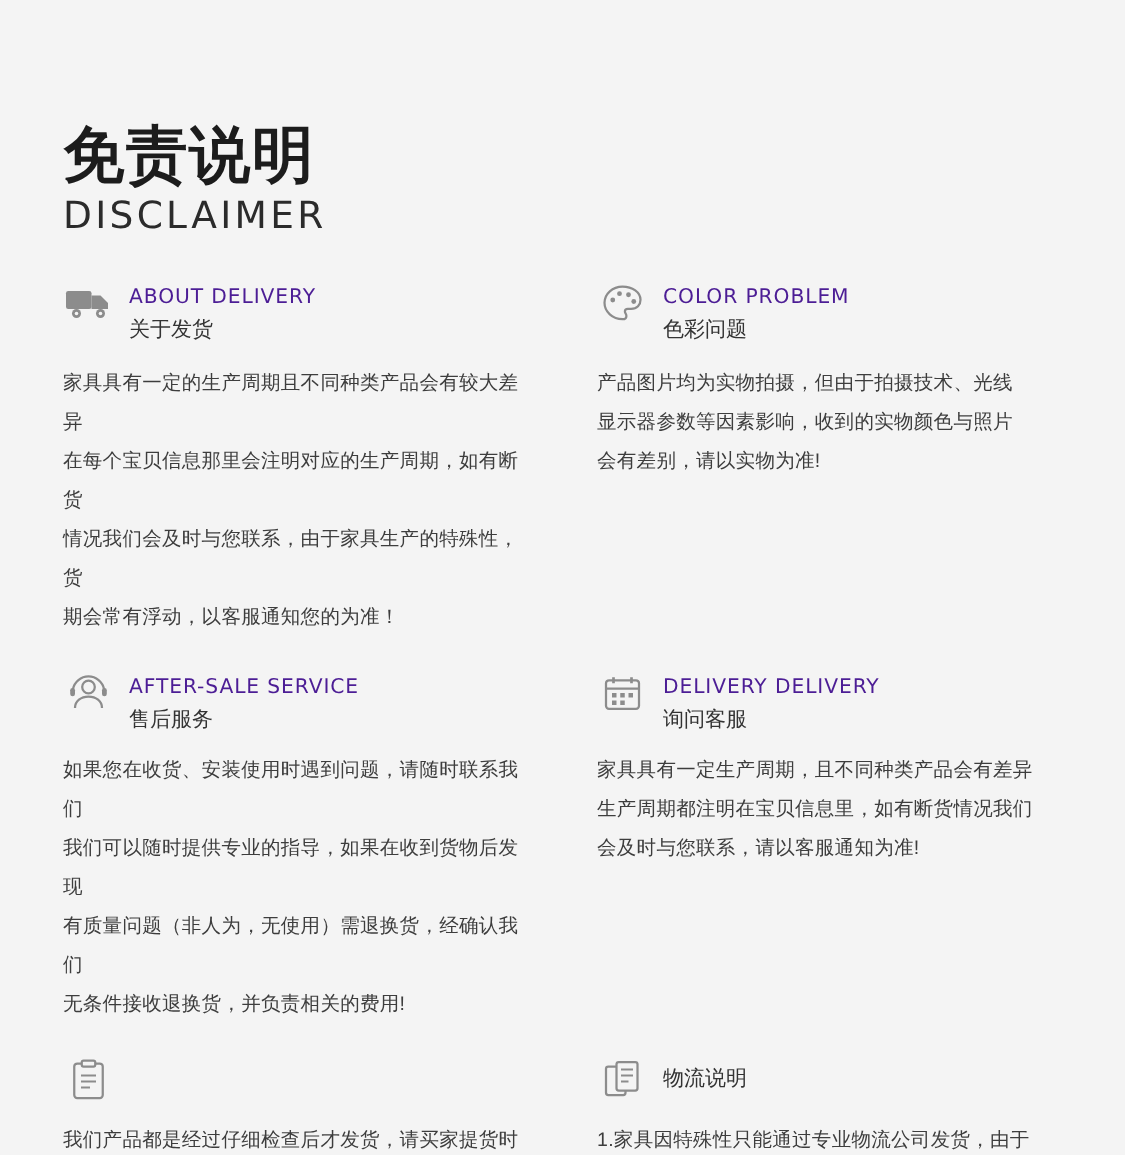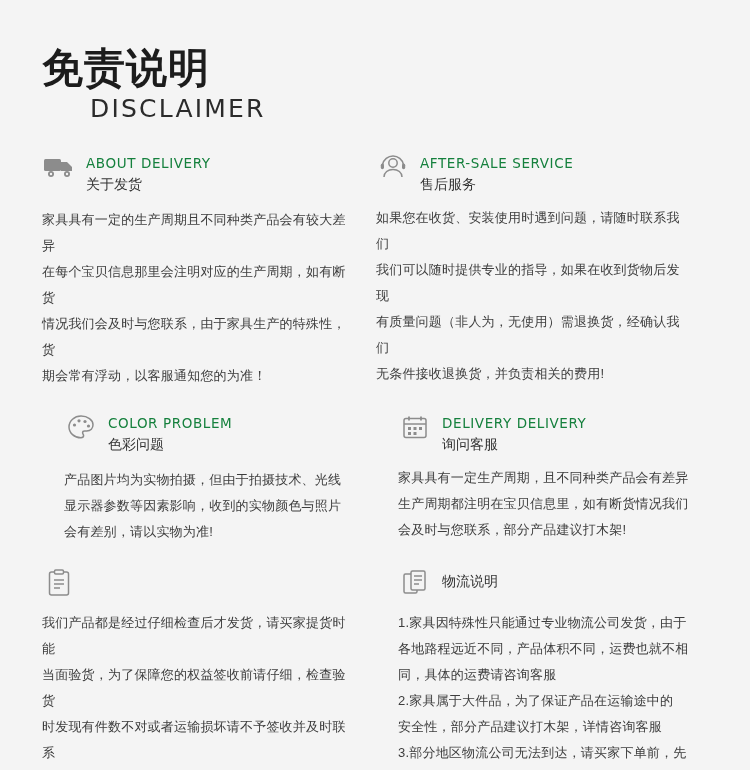--- a/index.html
+++ b/index.html
@@ -26,28 +26,28 @@
     margin-left: 2px;
     margin-bottom: 30px;
   }
   .title-cn {
     font-size: 41px;
     font-weight: bold;
     letter-spacing: 1px;
     color: #1c1c1c;
     line-height: 1.12;
     font-family: "DejaVu Sans", "Liberation Sans", sans-serif;
+    margin-top: 35px;
   }
   .title-en {
     font-size: 25px;
     letter-spacing: 2.2px;
     color: #2b2b2b;
     margin-top: 2px;
     font-family: "DejaVu Sans", "Liberation Sans", sans-serif;
-    margin-left: 48px;
   }
   .grid {
     display: flex;
     flex-wrap: wrap;
     margin-left: 2px;
   }
   .cell {
     width: 50%;
     box-sizing: border-box;
     padding-right: 22px;
@@ -75,21 +75,21 @@
   }
   .icon-box svg {
     display: block;
   }
   .head-text {
     padding-top: 1px;
   }
   .head-en {
     font-size: 13.5px;
     letter-spacing: 0.6px;
-    color: #15803d;
+    color: #4c1d95;
     line-height: 1.4;
     font-family: "DejaVu Sans", "Liberation Sans", sans-serif;
   }
   .head-cn {
     font-size: 14px;
     color: #333;
     line-height: 1.5;
     margin-top: 1px;
   }
   .body-text {
@@ -130,61 +130,61 @@
           <div class="head-en">ABOUT DELIVERY</div>
           <div class="head-cn">关于发货</div>
         </div>
       </div>
       <div class="body-text">家具具有一定的生产周期且不同种类产品会有较大差异
 在每个宝贝信息那里会注明对应的生产周期，如有断货
 情况我们会及时与您联系，由于家具生产的特殊性，货
 期会常有浮动，以客服通知您的为准！</div>
     </div>
 
+    <div class="cell right cell-color">
+      <div class="cell-head">
+        <div class="icon-box">
+          <svg width="28" height="26" viewBox="0 0 28 26" fill="none" stroke="#8c8c8c" stroke-width="1.5">
+            <path d="M14 2C7.4 2 2 6.9 2 12.9c0 6 5.4 10.9 12 10.9 1.7 0 2.6-1 2.6-2.2 0-1.2-1-1.9-1-2.9 0-1 .9-1.7 2-1.7h2.1c4 0 6.3-2.7 6.3-6.2C26 6.1 20.7 2 14 2z"></path>
+            <circle cx="7.5" cy="11" r="1.6" fill="#8c8c8c" stroke="none"></circle>
+            <circle cx="12" cy="6.8" r="1.6" fill="#8c8c8c" stroke="none"></circle>
+            <circle cx="18" cy="7.5" r="1.6" fill="#8c8c8c" stroke="none"></circle>
+            <circle cx="21.5" cy="12" r="1.6" fill="#8c8c8c" stroke="none"></circle>
+          </svg>
+        </div>
+        <div class="head-text">
+          <div class="head-en">COLOR PROBLEM</div>
+          <div class="head-cn">色彩问题</div>
+        </div>
+      </div>
+      <div class="body-text">产品图片均为实物拍摄，但由于拍摄技术、光线
+显示器参数等因素影响，收到的实物颜色与照片
+会有差别，请以实物为准!</div>
+    </div>
+
     <div class="cell">
       <div class="cell-head">
         <div class="icon-box">
           <svg width="28" height="28" viewBox="0 0 28 28" fill="none" stroke="#8c8c8c" stroke-width="1.5">
             <circle cx="14" cy="10" r="4.2"></circle>
             <path d="M5 24c0-4.6 4-7.6 9-7.6s9 3 9 7.6"></path>
             <path d="M3.6 11.5a10.6 10.6 0 0 1 20.8 0"></path>
             <rect x="1.8" y="10.6" width="3.2" height="5.6" rx="1.6" fill="#8c8c8c" stroke="none"></rect>
             <rect x="23" y="10.6" width="3.2" height="5.6" rx="1.6" fill="#8c8c8c" stroke="none"></rect>
           </svg>
         </div>
         <div class="head-text">
           <div class="head-en">AFTER-SALE SERVICE</div>
           <div class="head-cn">售后服务</div>
         </div>
       </div>
       <div class="body-text">如果您在收货、安装使用时遇到问题，请随时联系我们
 我们可以随时提供专业的指导，如果在收到货物后发现
 有质量问题（非人为，无使用）需退换货，经确认我们
 无条件接收退换货，并负责相关的费用!</div>
-    </div>
-
-    <div class="cell right cell-color">
-      <div class="cell-head">
-        <div class="icon-box">
-          <svg width="28" height="26" viewBox="0 0 28 26" fill="none" stroke="#8c8c8c" stroke-width="1.5">
-            <path d="M14 2C7.4 2 2 6.9 2 12.9c0 6 5.4 10.9 12 10.9 1.7 0 2.6-1 2.6-2.2 0-1.2-1-1.9-1-2.9 0-1 .9-1.7 2-1.7h2.1c4 0 6.3-2.7 6.3-6.2C26 6.1 20.7 2 14 2z"></path>
-            <circle cx="7.5" cy="11" r="1.6" fill="#8c8c8c" stroke="none"></circle>
-            <circle cx="12" cy="6.8" r="1.6" fill="#8c8c8c" stroke="none"></circle>
-            <circle cx="18" cy="7.5" r="1.6" fill="#8c8c8c" stroke="none"></circle>
-            <circle cx="21.5" cy="12" r="1.6" fill="#8c8c8c" stroke="none"></circle>
-          </svg>
-        </div>
-        <div class="head-text">
-          <div class="head-en">COLOR PROBLEM</div>
-          <div class="head-cn">色彩问题</div>
-        </div>
-      </div>
-      <div class="body-text">产品图片均为实物拍摄，但由于拍摄技术、光线
-显示器参数等因素影响，收到的实物颜色与照片
-会有差别，请以实物为准!</div>
     </div>
 
     <div class="cell right">
       <div class="cell-head">
         <div class="icon-box">
           <svg width="26" height="26" viewBox="0 0 26 26" fill="none" stroke="#8c8c8c" stroke-width="1.5">
             <rect x="2" y="4.5" width="22" height="19" rx="2"></rect>
             <path d="M2 10h22" stroke-width="1.5"></path>
             <path d="M7 2.5v4M19 2.5v4" stroke-width="1.8"></path>
             <rect x="6" y="13" width="3" height="3" fill="#8c8c8c" stroke="none"></rect>
@@ -194,21 +194,21 @@
             <rect x="11.5" y="18" width="3" height="3" fill="#8c8c8c" stroke="none"></rect>
           </svg>
         </div>
         <div class="head-text">
           <div class="head-en">DELIVERY DELIVERY</div>
           <div class="head-cn">询问客服</div>
         </div>
       </div>
       <div class="body-text">家具具有一定生产周期，且不同种类产品会有差异
 生产周期都注明在宝贝信息里，如有断货情况我们
-会及时与您联系，部分产品建议打木架!</div>
+会及时与您联系，请以客服通知为准!</div>
     </div>
 
     <div class="cell">
       <div class="cell-head">
         <div class="icon-box">
           <svg width="24" height="28" viewBox="0 0 24 28" fill="none" stroke="#8c8c8c" stroke-width="1.5">
             <rect x="2.5" y="3" width="19" height="23" rx="2"></rect>
             <rect x="7.5" y="1" width="9" height="4" rx="1.2" fill="#f4f4f4"></rect>
             <path d="M7 11h10M7 15h10M7 19h6" stroke-width="1.4"></path>
           </svg>

